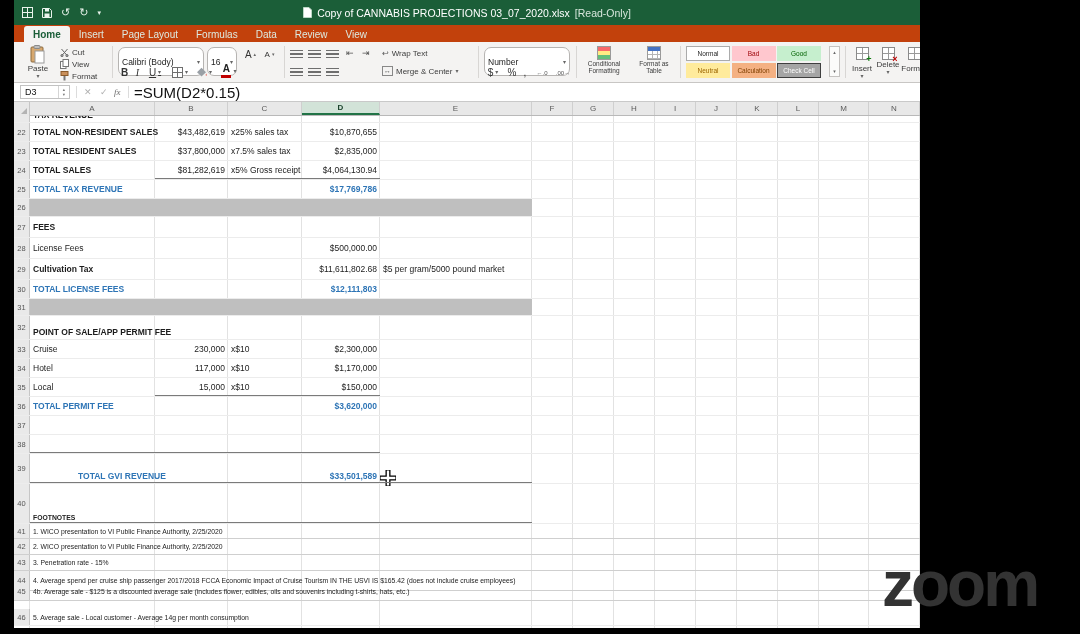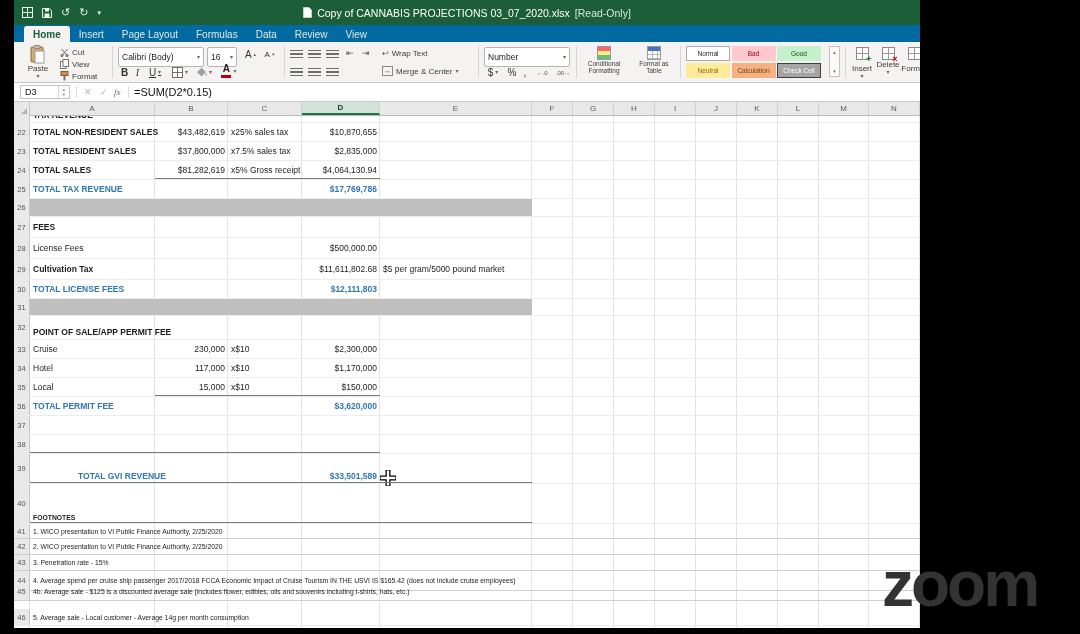--- a/index.html
+++ b/index.html
@@ -9,30 +9,30 @@
   .xlwin{position:absolute;left:14px;top:0;width:906px;height:628px;background:#fff;overflow:hidden;}
   .titlebar{position:absolute;left:0;top:0;right:0;height:25px;background:#1b5e38;}
   .qat{position:absolute;left:8px;top:0;height:25px;display:flex;align-items:center;gap:9px;color:#eaf3ec;}
   .qico{font-size:11px;line-height:1;color:#eaf3ec;}
   .gridglyph{width:9px;height:9px;border:1px solid #eaf3ec;
      background:linear-gradient(#eaf3ec,#eaf3ec) center/100% 1px no-repeat,
                 linear-gradient(#eaf3ec,#eaf3ec) center/1px 100% no-repeat;}
   .titletext{position:absolute;left:0;right:0;top:0;height:25px;display:flex;align-items:center;justify-content:center;gap:5px;color:#fff;font-size:10.5px;}
   .titletext .ro{color:#d7e6dc;}
   
-  .tabs{position:absolute;left:0;right:0;top:25px;height:17px;background:#0369a1;display:flex;align-items:flex-end;padding-left:10px;box-sizing:border-box;}
+  .tabs{position:absolute;left:0;right:0;top:25px;height:17px;background:#c2410c;display:flex;align-items:flex-end;padding-left:10px;box-sizing:border-box;}
   .tab{color:#ddeae1;font-size:10px;padding:2.5px 9px 2.5px;border-radius:3px 3px 0 0;}
   .tab.active{background:#f4f3f2;color:#1b5e38;font-weight:700;}
   
   .ribbon{position:absolute;left:0;right:0;top:42px;height:41px;background:#f4f3f2;border-bottom:1px solid #c8c6c4;box-sizing:border-box;}
   .ribbon .lbl{font-size:8px;color:#3b3b3b;}
   .bigbtn{position:absolute;display:flex;flex-direction:column;align-items:center;justify-content:flex-start;}
   .mini{position:absolute;display:flex;align-items:center;gap:3px;height:10px;}
   .rdiv{position:absolute;top:4px;bottom:4px;width:1px;background:#d8d6d4;}
-  .selbox{position:absolute;height:20px;background:#fff;border:1px solid #b6b4b2;border-radius:2px;display:flex;align-items:center;justify-content:space-between;padding:1px 3px;font-size:8.5px;color:#222;box-sizing:border-box;}
+  .selbox{position:absolute;height:29px;background:#fff;border:1px solid #b6b4b2;border-radius:7px;display:flex;align-items:center;justify-content:space-between;padding:1px 3px;font-size:8.5px;color:#222;box-sizing:border-box;}
   .car{font-size:6px;color:#666;line-height:1;}
   .fmtbtn{position:absolute;height:16px;display:flex;align-items:center;justify-content:center;gap:2px;font-size:10px;color:#333;}
   .bars{width:13px;height:9px;background:repeating-linear-gradient(to bottom,#6e6e6e 0 1.3px,transparent 1.3px 3.4px);}
   .icon-grid{width:11px;height:11px;border:1px solid #6e6e6e;box-sizing:border-box;
      background:linear-gradient(#6e6e6e,#6e6e6e) center/100% 1px no-repeat,
                 linear-gradient(#6e6e6e,#6e6e6e) center/1px 100% no-repeat,#fff;}
   .acolor{font-size:10px;font-weight:700;color:#222;line-height:1;display:flex;flex-direction:column;align-items:center;}
   .acolor .bar{width:10px;height:2.5px;background:#c00000;margin-top:1px;}
   .cficon{width:14px;height:14px;border:1px solid #9a9a9a;box-sizing:border-box;
      background:linear-gradient(180deg,#f8696b 0 34%,#ffeb84 34% 67%,#63be7b 67% 100%);}
@@ -49,21 +49,21 @@
                 linear-gradient(#9a9a9a,#9a9a9a) center/1px 100% no-repeat,#fff;}
   .cellsicon .ov{position:absolute;right:-4px;bottom:-5px;font-size:9px;font-weight:700;line-height:1;}
   
   .fbar{position:absolute;left:0;right:0;top:83px;height:19px;background:#fff;border-bottom:1px solid #c9c9c9;box-sizing:border-box;}
   .namebox{position:absolute;left:6px;top:2px;width:50px;height:14px;border:1px solid #c2c2c2;background:#fff;display:flex;align-items:center;box-sizing:border-box;}
   .namebox .nbt{flex:1;font-size:9px;padding-left:4px;color:#111;}
   .stepper{width:10px;height:100%;border-left:1px solid #d5d5d5;display:flex;flex-direction:column;align-items:center;justify-content:center;font-size:4.5px;color:#777;line-height:1.2;}
   .fsym{position:absolute;top:2px;height:14px;display:flex;align-items:center;font-size:9px;color:#b0b0b0;}
   .fxi{font-style:italic;font-family:"Liberation Serif",serif;color:#6d6d6d;}
   .fvline{position:absolute;top:3px;bottom:3px;width:1px;background:#dcdcdc;}
-  .ftext{position:absolute;left:120px;top:2px;height:14px;display:flex;align-items:center;font-size:11px;color:#111;}
+  .ftext{position:absolute;left:120px;top:2px;height:14px;display:flex;align-items:center;font-size:15px;color:#111;}
   
   .colheads{position:absolute;left:0;right:0;top:102px;height:14px;background:#e8e8e8;border-bottom:1px solid #b9b9b9;box-sizing:border-box;}
   .colhead{position:absolute;top:0;bottom:0;display:flex;align-items:center;justify-content:center;font-size:8px;color:#5a5a5a;border-right:1px solid #cfcfcf;box-sizing:border-box;}
   .colhead.selcol{background:#d2e3d8;border-bottom:2px solid #217346;color:#143d26;font-weight:700;}
   .corner{position:absolute;left:0;top:0;width:16px;height:14px;background:#e8e8e8;border-right:1px solid #c6c6c6;box-sizing:border-box;}
   .corner:after{content:"";position:absolute;right:2px;bottom:2px;border-left:6px solid transparent;border-bottom:6px solid #b3b3b3;}
   .gridwrap{position:absolute;left:0;right:0;top:116px;bottom:0;background:#fff;overflow:hidden;}
   .vline{position:absolute;top:0;bottom:0;width:1px;background:#e2e2e2;}
   .row{position:absolute;left:0;right:0;border-bottom:1px solid #ececec;box-sizing:border-box;overflow:hidden;}
   .row.sep{border-bottom-color:#cfcfcf;}

